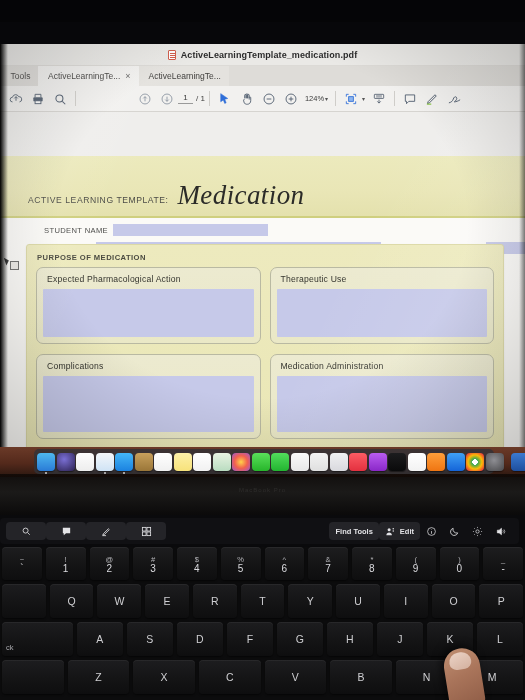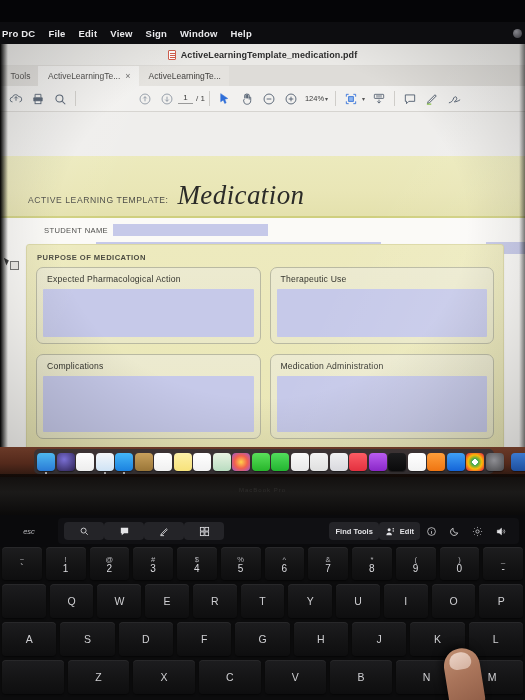--- a/index.html
+++ b/index.html
@@ -233,32 +233,20 @@
   .edgeL{position:absolute;left:0;top:44px;width:8px;height:403px;background:linear-gradient(90deg,#000,rgba(0,0,0,0));}
   .edgeR{position:absolute;right:0;top:44px;width:6px;height:403px;background:linear-gradient(270deg,#000,rgba(0,0,0,0));opacity:.5;}
 </style>
 </head>
 <body>
 
 <div id="photo">
 
   <div class="bezel-top"></div>
 
-  <div class="menubar">
-    <span class="mb-app">Pro DC</span>
-    <span>File</span>
-    <span>Edit</span>
-    <span>View</span>
-    <span>Sign</span>
-    <span>Window</span>
-    <span>Help</span>
-    <span class="mb-right">
-      <span class="mb-dot"></span>
-    </span>
-  </div>
 
   <div class="acro">
 
     <div class="acro-title">
       <span class="pdf-badge"></span>
       <span class="ttl">ActiveLearningTemplate_medication.pdf</span>
     </div>
 
     <div class="tabstrip">
       <div class="tools-btn">Tools</div>
@@ -464,21 +452,20 @@
         <div class="dsep"></div>
         <div class="dicon" style="background: linear-gradient(rgb(59, 122, 209), rgb(30, 79, 158));"></div>
       </div>
   </div>
   <div class="dockshadow"></div>
 
   <div class="lowerbezel"></div>
   <div class="brandtxt">MacBook Pro</div>
 
   <div class="touchbar">
-    <div class="esc">esc</div>
     <div class="tbstrip">
       <div class="tbbtn">
         <svg width="10" height="10" viewBox="0 0 24 24" fill="none" stroke="#e3e3e6" stroke-width="2">
           <circle cx="11" cy="11" r="6"></circle>
             <path d="M16 16l5 5"></path>
         </svg>
       </div>
       <div class="tbbtn">
         <svg width="11" height="11" viewBox="0 0 24 24" fill="#e3e3e6">
           <path d="M4 4h16v12H11l-5 4v-4H4z"></path>
@@ -594,20 +581,21 @@
         <div class="key">E</div>
         <div class="key">R</div>
         <div class="key">T</div>
         <div class="key">Y</div>
         <div class="key">U</div>
         <div class="key">I</div>
         <div class="key">O</div>
         <div class="key">P</div>
       </div>
     <div class="krow arow" id="arow">
+        <div class="key wide keyfade">ck</div>
         <div class="key">A</div>
         <div class="key">S</div>
         <div class="key">D</div>
         <div class="key">F</div>
         <div class="key">G</div>
         <div class="key">H</div>
         <div class="key">J</div>
         <div class="key">K</div>
         <div class="key">L</div>
       </div>

